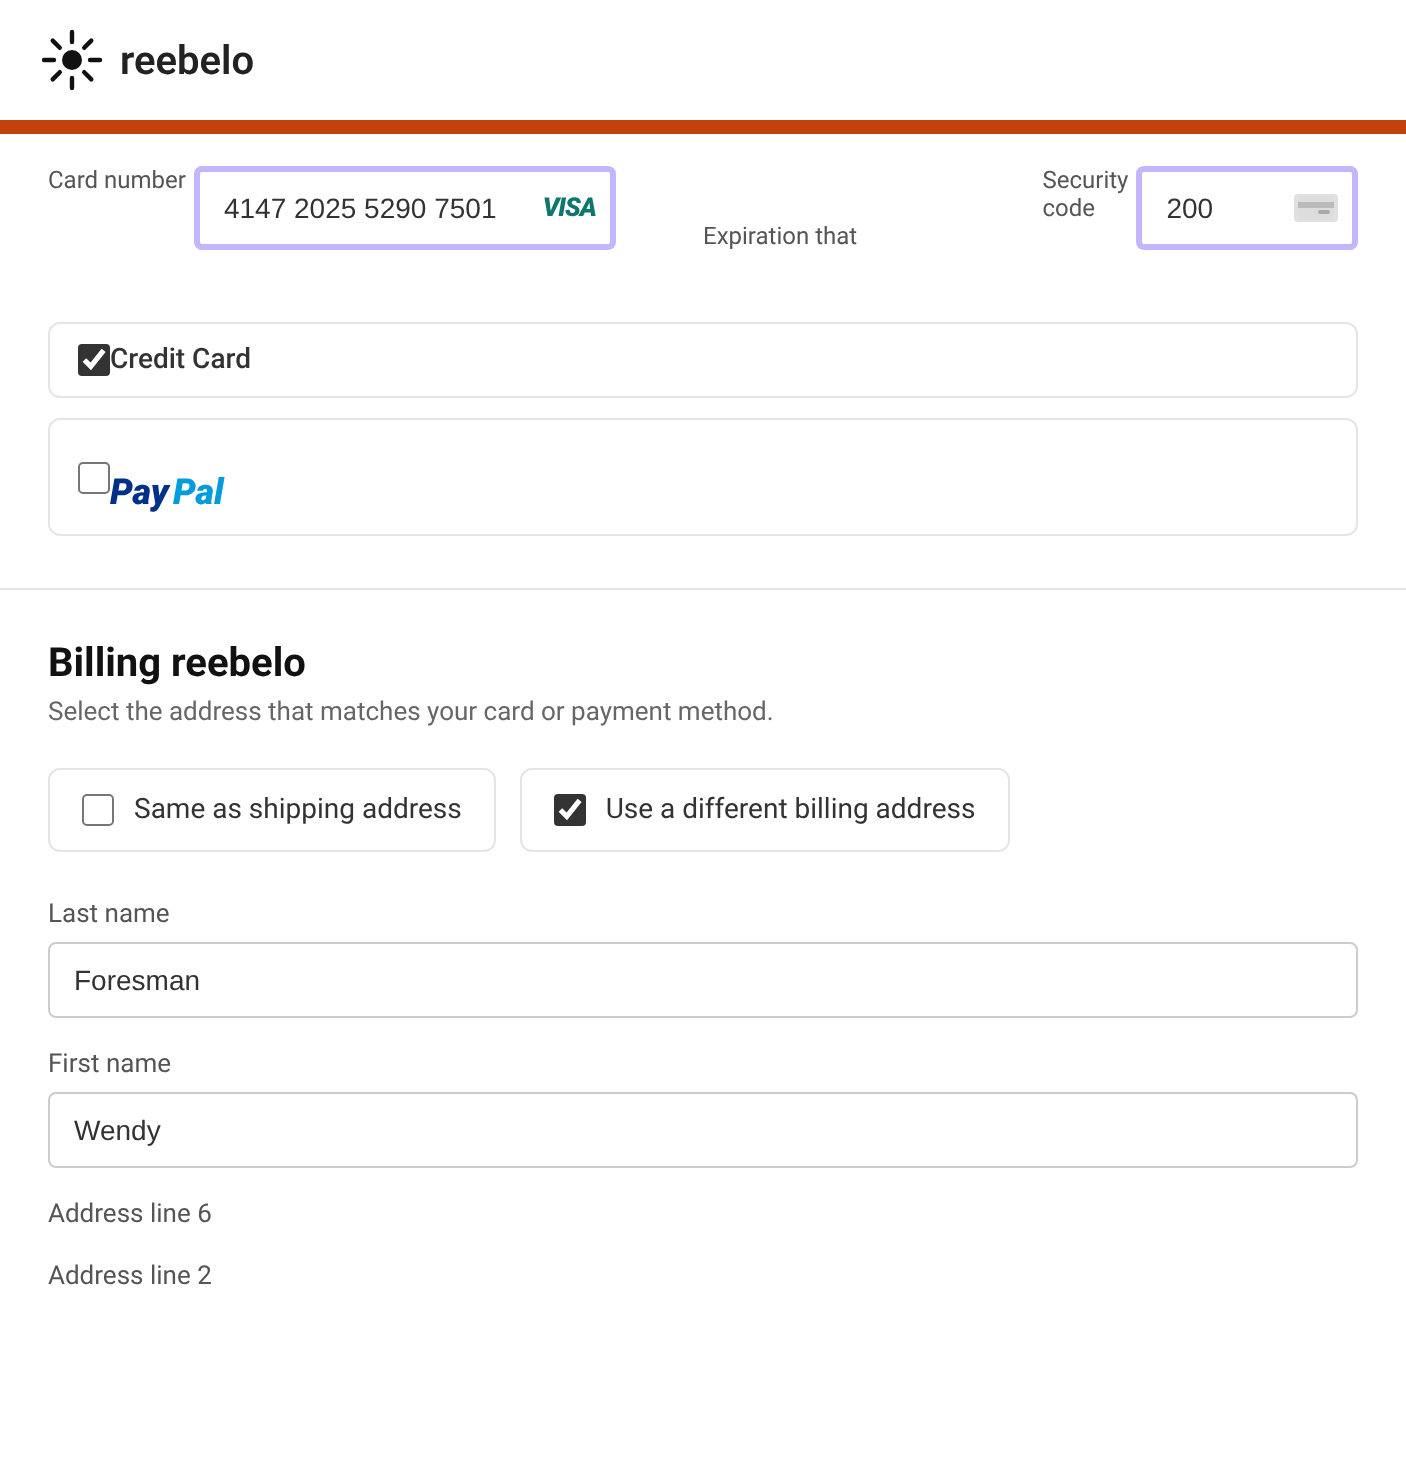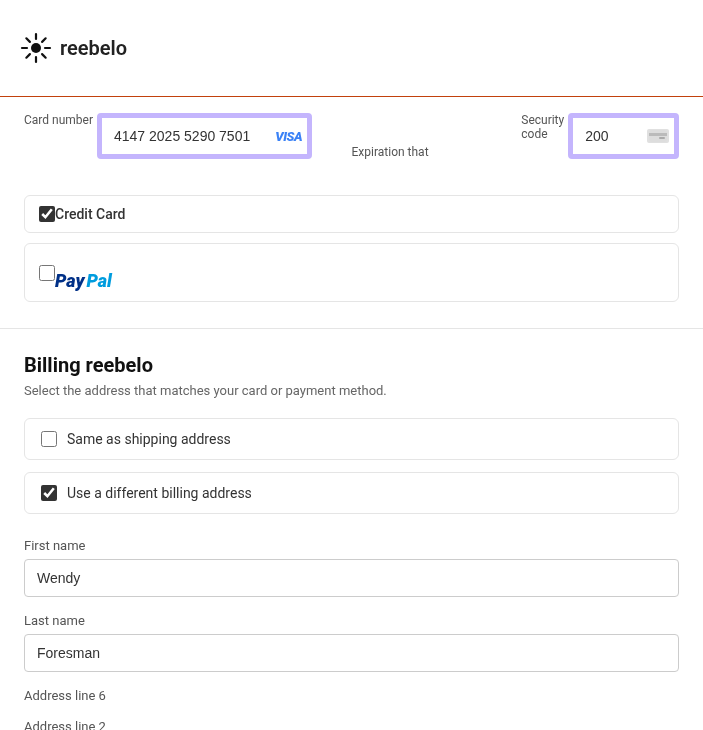--- a/index.html
+++ b/index.html
@@ -4,22 +4,22 @@
   <style>
     * { box-sizing: border-box; margin: 0; padding: 0; }
     body {
       font-family: -apple-system, BlinkMacSystemFont, 'Segoe UI', Roboto, sans-serif;
       background: #f5f5f5;
       color: #333;
       font-size: 14px;
     }
     .header {
       background: #fff;
-      padding: 32px 20px;
-      border-bottom: 1px solid #c2410c;
+      padding: 14px 20px;
+      border-bottom: 7px solid #c2410c;
       display: flex;
       align-items: center;
       gap: 8px;
     }
     .logo-icon {
       width: 32px;
       height: 32px;
     }
     .logo-text {
       font-size: 20px;
@@ -54,31 +54,31 @@
     .card-number-group { flex: 2; }
     .expiry-group { flex: 1; }
     .security-group { flex: 1; }
     .input-with-icon {
       position: relative;
       display: flex;
       align-items: center;
     }
     .card-input {
       width: 100%;
-      border: 5px solid #c4b5fd;
+      border: 3px solid #c4b5fd;
       border-radius: 4px;
       padding: 10px 12px;
       font-size: 14px;
       color: #333;
       background: #fff;
     }
     .visa-badge {
       position: absolute;
       right: 10px;
-      color: #3b82f6;
+      color: #0f766e;
       font-weight: 900;
       font-size: 13px;
       letter-spacing: -0.5px;
       font-style: italic;
       text-align: center;
     }
     .cvv-icon {
       position: absolute;
       right: 10px;
       width: 22px;
@@ -135,21 +135,21 @@
       color: #111;
       margin-bottom: 6px;
     }
     .billing-subtitle {
       font-size: 13px;
       color: #666;
       margin-bottom: 20px;
     }
     .address-options {
       display: flex;
-      flex-direction: column;
+      flex-direction: row;
       gap: 12px;
       margin-bottom: 24px;
     }
     .address-option {
       display: flex;
       align-items: center;
       gap: 10px;
       padding: 12px 16px;
       border: 1px solid #e5e5e5;
       border-radius: 6px;
@@ -262,30 +262,30 @@
         <input type="checkbox" style="">
         <span class="address-option-label">Same as shipping address</span>
       </label>
       <label class="address-option">
         <input type="checkbox" checked="" style="">
         <span class="address-option-label">Use a different billing address</span>
       </label>
     </div>
 
     <div class="form-field">
+      <label class="form-label">Last name</label>
+      <input class="form-input" type="text" value="Foresman" style="">
+    </div>
+
+    <div class="form-field">
       <label class="form-label">First name</label>
       <input class="form-input" type="text" value="Wendy" style="">
     </div>
 
     <div class="form-field">
-      <label class="form-label">Last name</label>
-      <input class="form-input" type="text" value="Foresman" style="">
-    </div>
-
-    <div class="form-field">
       <label class="form-label">Address line 6</label>
     </div>
 
     <div class="form-field">
       <label class="form-label">Address line 2</label>
 
     </div>
 
   </div>
 </div>

